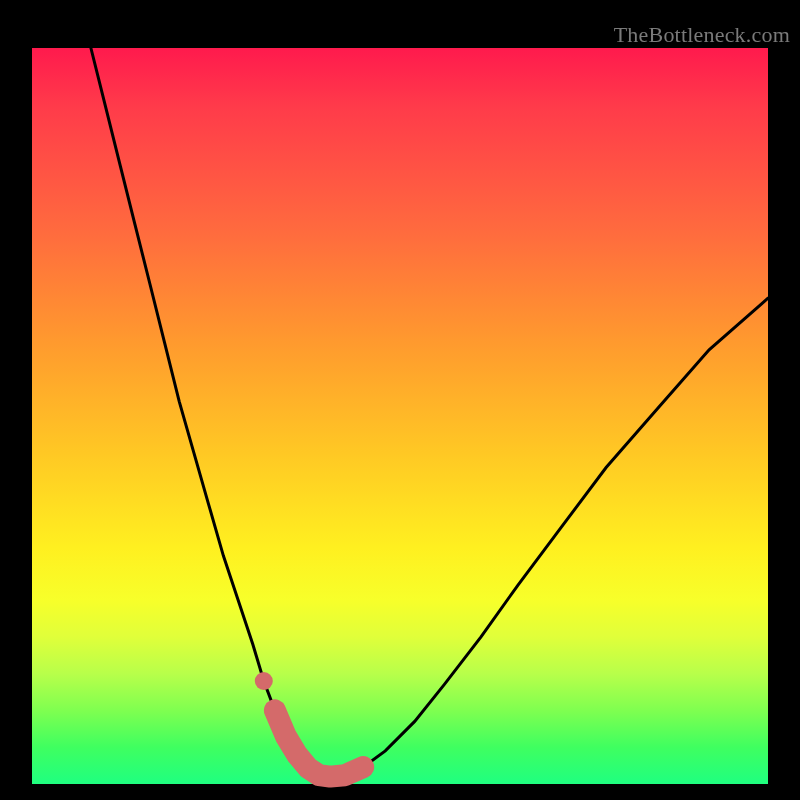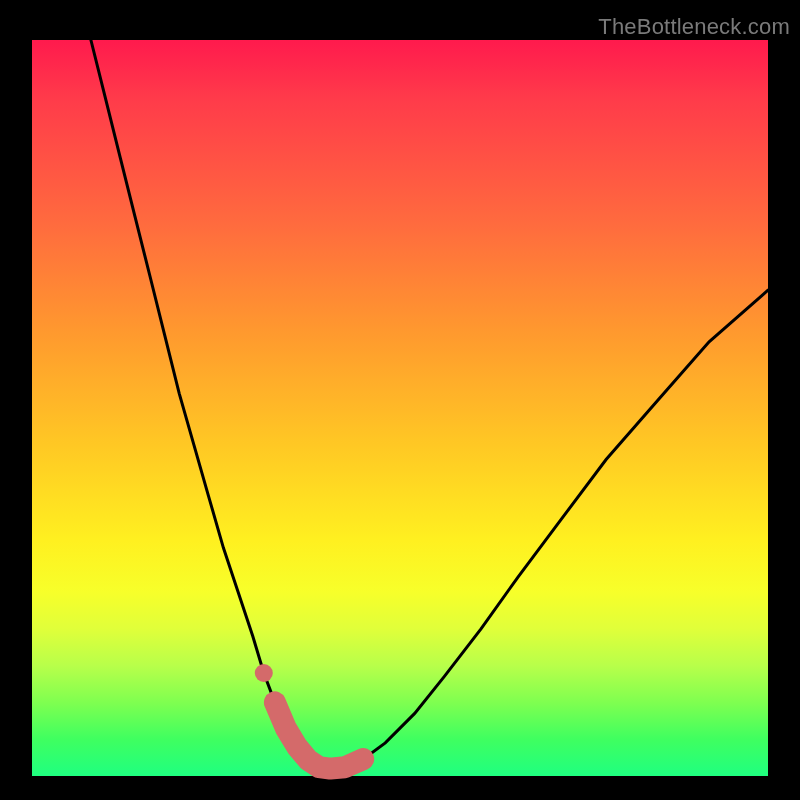--- a/index.html
+++ b/index.html
@@ -6,25 +6,26 @@
     margin: 0;
     padding: 0;
     width: 800px;
     height: 800px;
     background: #000000;
     overflow: hidden;
     font-family: Arial, Helvetica, sans-serif;
   }
   .frame {
     position: absolute;
-    top: 8px;
+    top: 16px;
     left: 0;
     width: 800px;
     height: 657px;
     background: #000000;
+    font-family: Liberation Serif, serif;
   }
   .plot-area {
     position: absolute;
     top: 32px;
     left: 32px;
     width: 736px;
     height: 736px;
     
     background: linear-gradient(
       to bottom,

